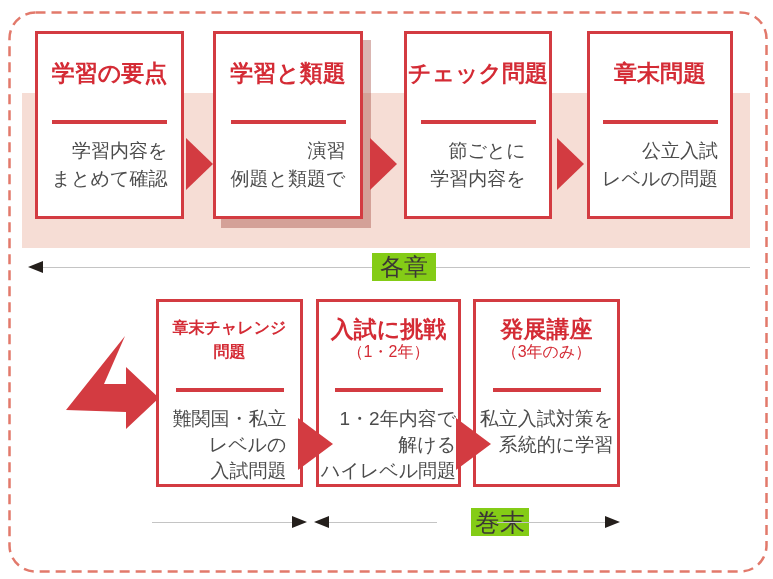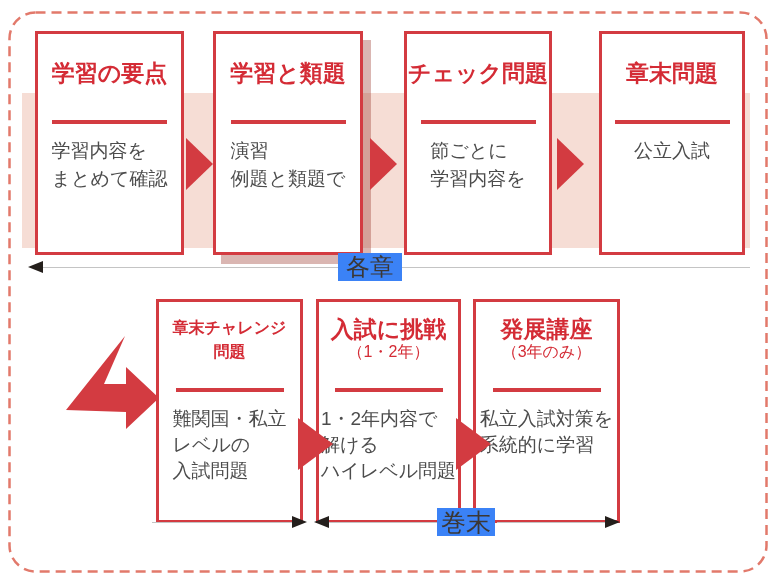--- a/index.html
+++ b/index.html
@@ -5,23 +5,23 @@
   html,body{margin:0;padding:0;background:#ffffff;}
   #stage{
     position:relative;width:773px;height:579px;background:#ffffff;
     font-family:"Liberation Sans","DejaVu Sans",sans-serif;overflow:hidden;
   }
   .abs{position:absolute;}
   
   .band{left:22px;top:93px;width:728px;height:155px;background:#f6ddd5;}
   
   .fbox{
-    position:absolute;height:224px;background:#ffffff;border:3px solid #d33b41;
+    position:absolute;height:188px;background:#ffffff;border:3px solid #d33b41;
     box-sizing:border-box;display:flex;flex-direction:column;align-items:center;
-    text-align:left;
+    text-align:right;
   }
   .fbox.shadowed{box-shadow:8px 9px 0 rgba(158,62,52,0.38);}
   .fbox .title{
     font-weight:bold;color:#d42b35;font-size:23px;line-height:28px;margin-top:25px;white-space:nowrap;
   }
   .fbox .divider{width:115px;height:4px;background:#d33b41;margin-top:33px;}
   .fbox .body{margin-top:13px;font-size:19px;line-height:28px;color:#4c4c4c;}
   
   .fbox.bottom .titlewrap{
     margin-top:14px;height:72px;display:flex;flex-direction:column;align-items:center;
@@ -37,21 +37,21 @@
     border-top:26px solid transparent;border-bottom:26px solid transparent;
     border-left:27px solid #d33b41;
   }
   .tri-red.slim{border-left-width:35px;}
   
   .tri-blk-l{position:absolute;width:0;height:0;border-top:6px solid transparent;border-bottom:6px solid transparent;border-right:15px solid #241f1c;}
   .tri-blk-r{position:absolute;width:0;height:0;border-top:6px solid transparent;border-bottom:6px solid transparent;border-left:15px solid #241f1c;}
   .hline{position:absolute;height:1px;background:#c4c4c4;}
   .range-label{
     position:absolute;color:#3b3735;font-size:24px;line-height:28px;
-    background:#3b82f6;padding:0 8px;white-space:nowrap;
+    background:#84cc16;padding:0 8px;white-space:nowrap;margin-left:34px;
   }
 </style>
 </head>
 <body>
 
 <div id="stage">
 
   <svg class="abs" style="left:0;top:0;" width="773" height="579" viewBox="0 0 773 579">
     <rect x="9.5" y="12.5" width="757" height="559" rx="26" ry="26" fill="none" stroke="#e2796b" stroke-width="2.5" stroke-dasharray="10 6"></rect>
   </svg>
@@ -78,25 +78,26 @@
 
   <div class="fbox" style="left:404px;top:31px;width:148px;">
     <div class="title">チェック問題</div>
     <div class="divider"></div>
     <div class="body">
       <div>節ごとに</div>
       <div>学習内容を</div>
     </div>
   </div>
 
-  <div class="fbox" style="left:587px;top:31px;width:146px;margin-left:12px;">
+  <div class="fbox" style="left:587px;top:31px;width:146px;">
     <div class="title">章末問題</div>
     <div class="divider"></div>
     <div class="body">
       <div>公立入試</div>
+      <div>レベルの問題</div>
     </div>
   </div>
 
   <div class="tri-red" style="left:186px;top:138px;"></div>
   <div class="tri-red" style="left:370px;top:138px;"></div>
   <div class="tri-red" style="left:557px;top:138px;"></div>
 
   <div class="hline" style="left:41px;top:267px;width:709px;"></div>
   <div class="tri-blk-l" style="left:28px;top:261px;"></div>
   <div class="range-label" style="left:338px;top:253px;">各章</div>

